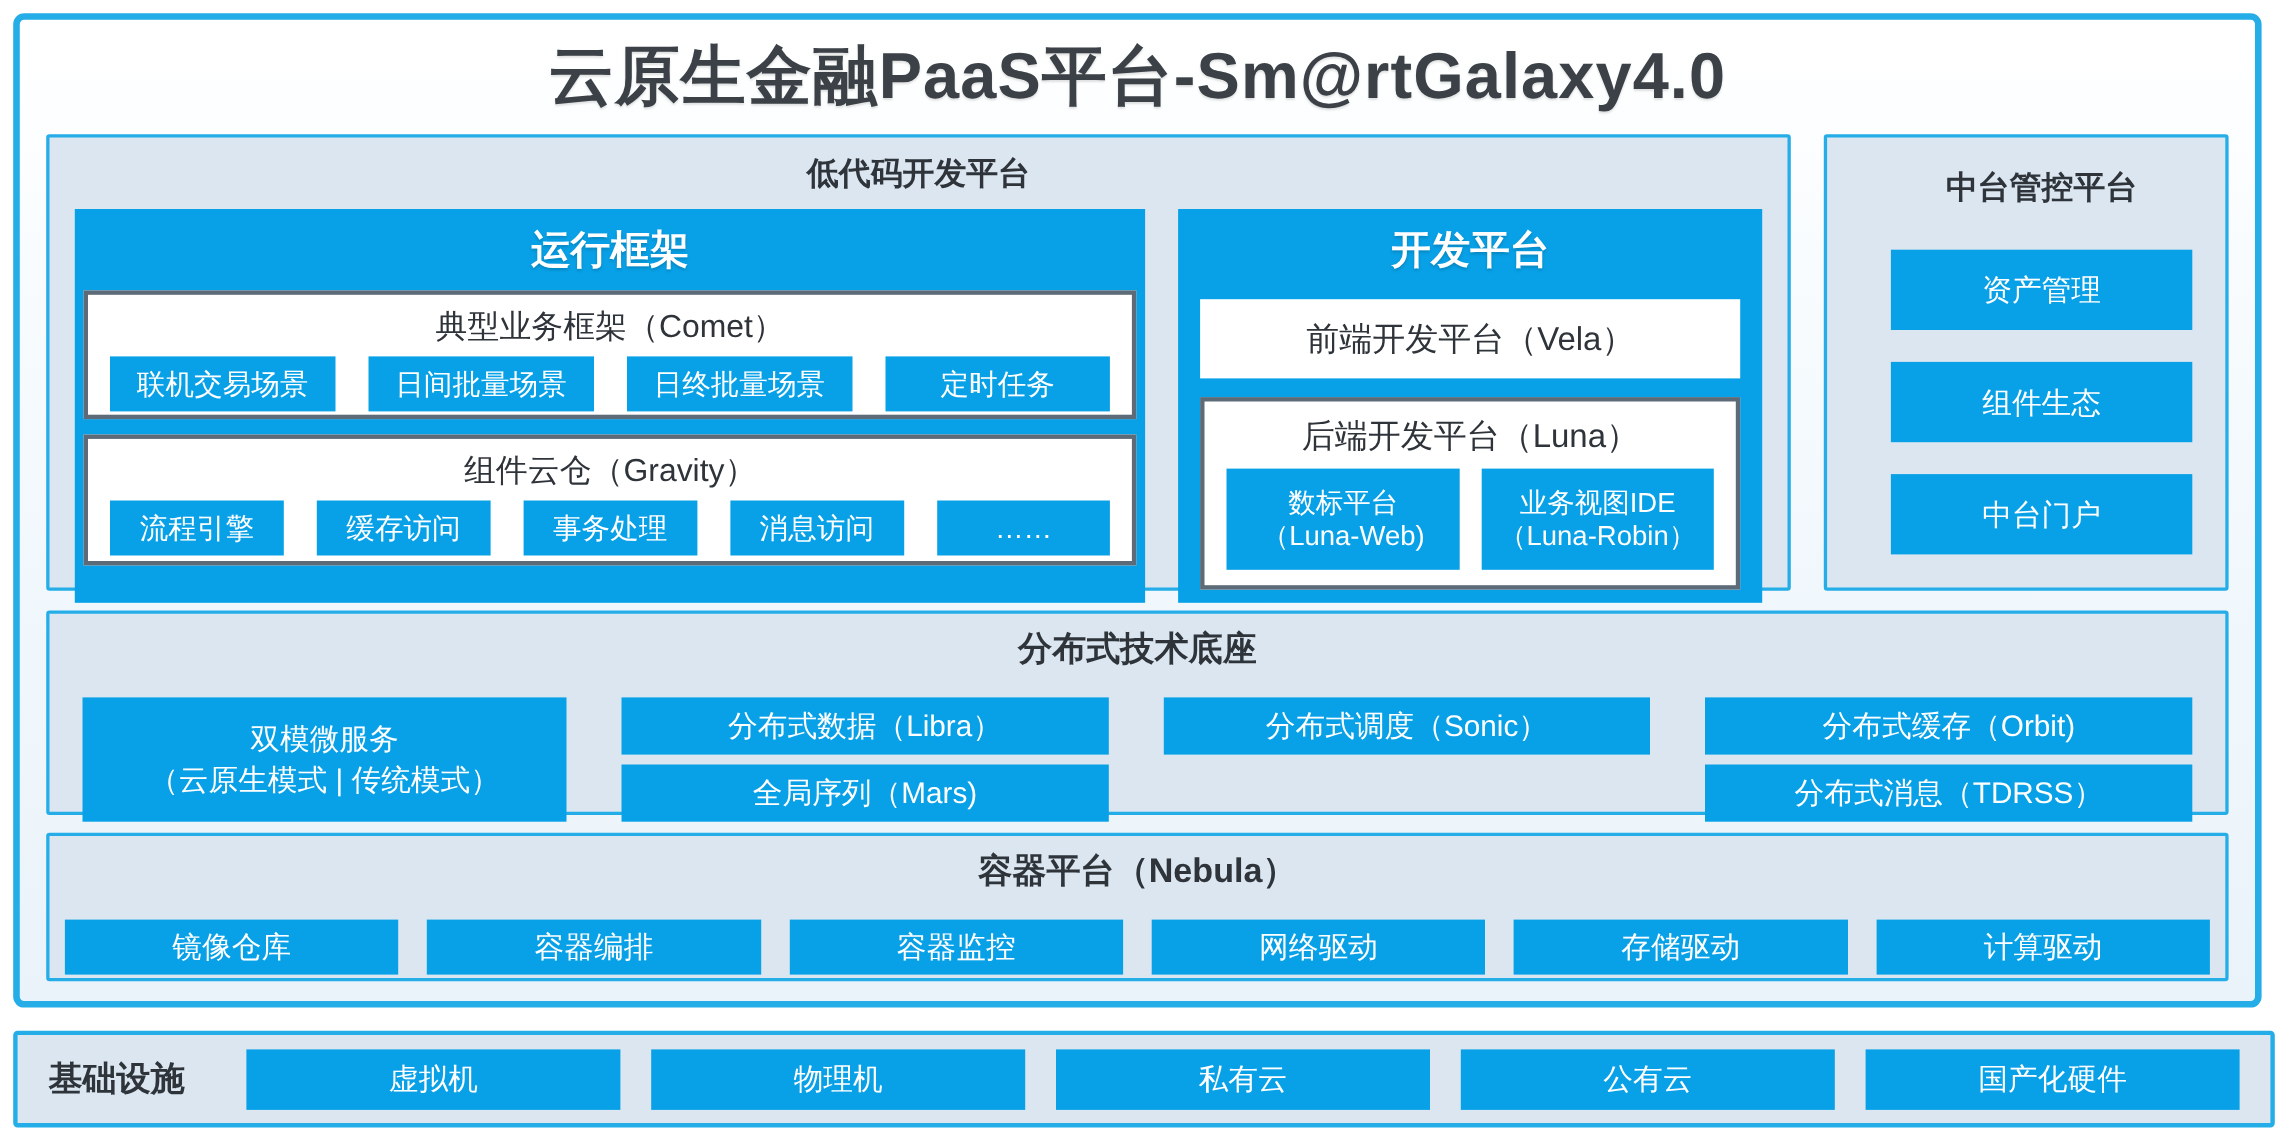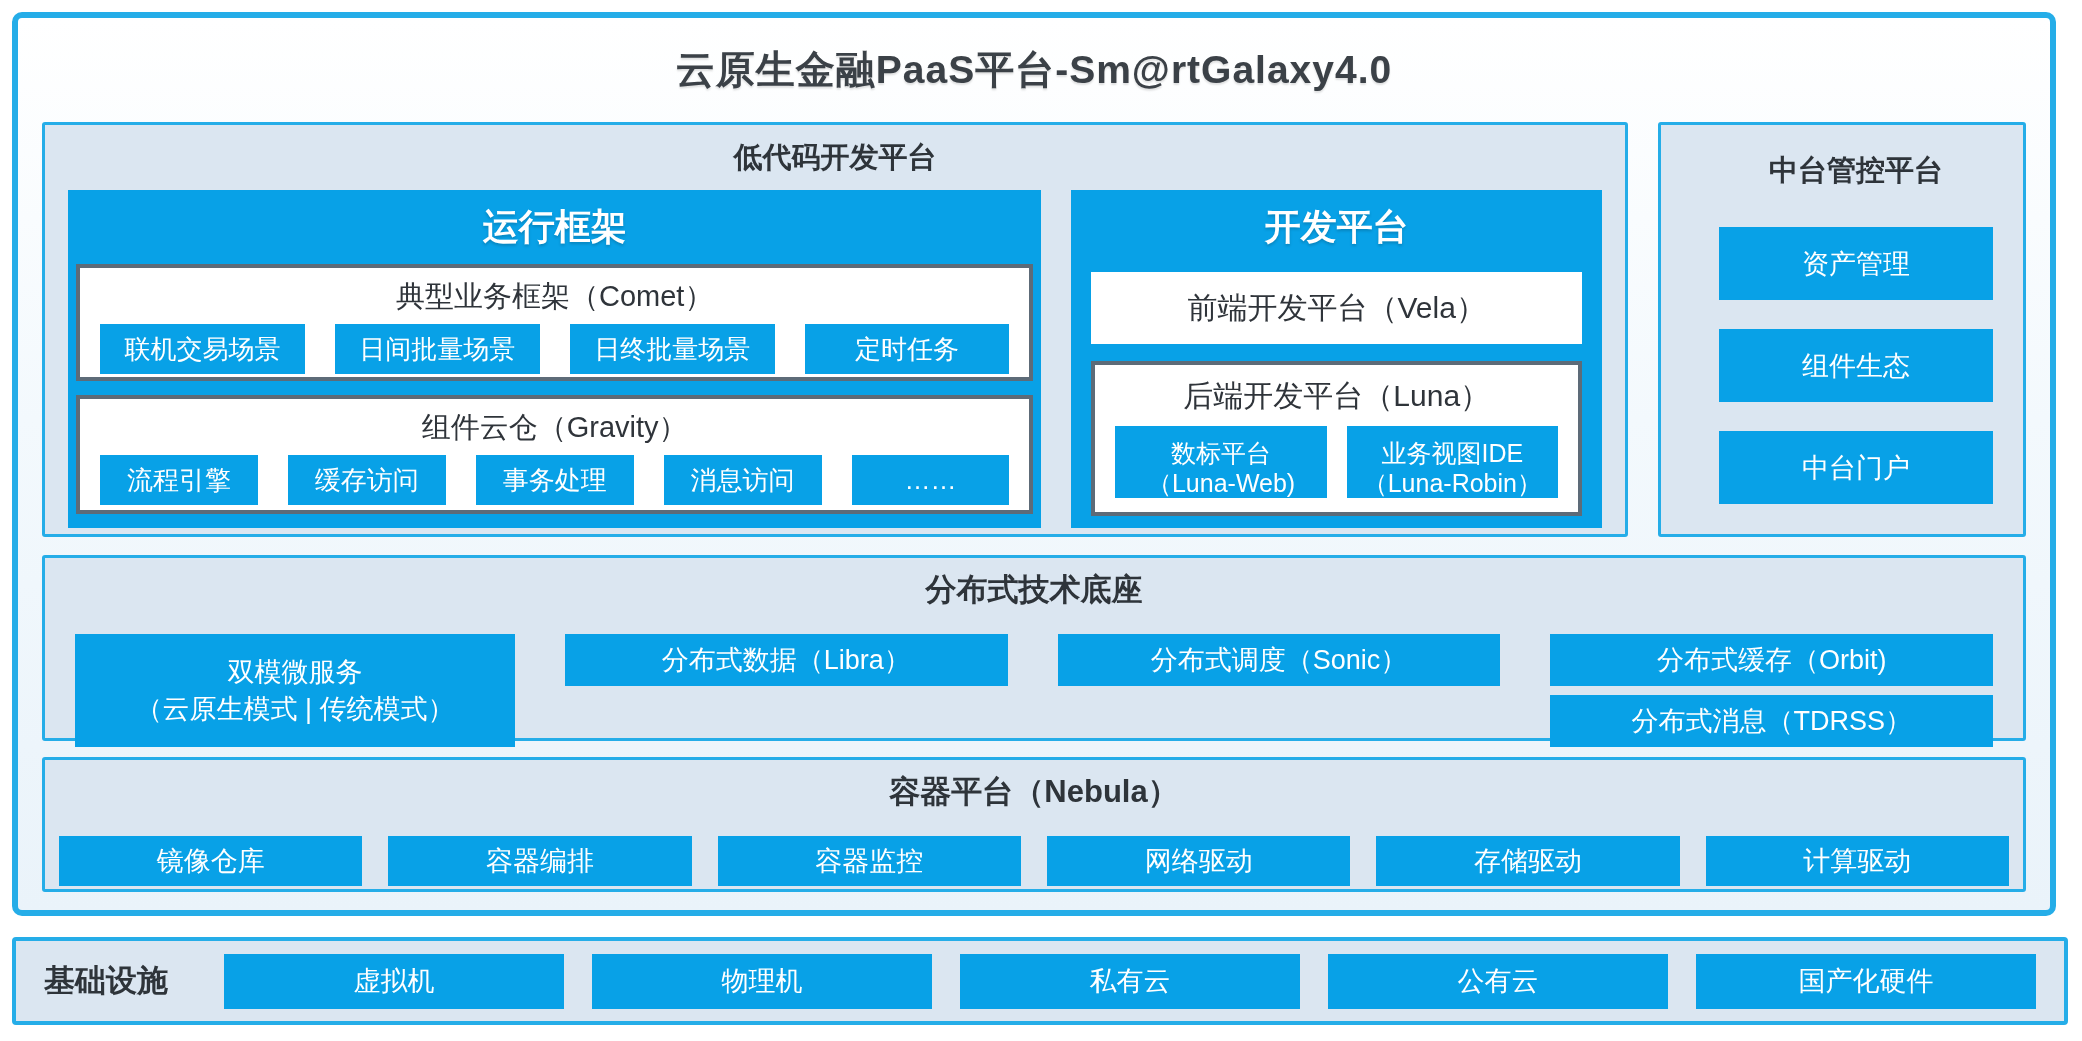--- a/index.html
+++ b/index.html
@@ -9,21 +9,21 @@
     -webkit-font-smoothing:antialiased;
   }
   .frame{
     position:absolute;left:12px;top:12px;width:2044px;height:904px;
     box-sizing:border-box;border:6px solid #25ade8;border-radius:10px;
     background:linear-gradient(180deg,#ffffff 0%,#f3f9fd 45%,#eaf3fa 100%);
     overflow:hidden;
   }
   .title-bar{
     height:104px;display:flex;align-items:center;justify-content:center;
-    font-size:39px;font-weight:bold;color:#3b4147;letter-spacing:1px;
+    font-size:59px;font-weight:bold;color:#3b4147;letter-spacing:1px;
     text-shadow:0 2px 2px rgba(0,0,0,.12);
   }
   .row1{display:flex;gap:30px;margin:0 24px;height:415px;}
   .panel{
     box-sizing:border-box;border:3px solid #25ade8;border-radius:3px;
     background:#dbe6f1;
   }
   .panelA{flex:1;display:flex;flex-direction:column;}
   .panelB{width:368px;flex:none;padding-left:28px;}
   .panel-header{
@@ -47,21 +47,21 @@
     background:#08a1e7;color:#ffffff;display:flex;align-items:center;justify-content:center;
     font-size:26px;height:50px;flex:1;text-align:center;white-space:nowrap;
   }
   .vela-box{
     background:#ffffff;margin:8px 20px 0;height:72px;display:flex;align-items:center;
     justify-content:center;font-size:30px;color:#2f343a;
   }
   .luna-box{background:#ffffff;border:4px solid #5d6b78;box-sizing:border-box;margin:17px 20px 12px;flex:1;}
   .luna-title{text-align:center;font-size:30px;color:#2f343a;padding:11px 0 9px;}
   .luna-buttons{display:flex;gap:20px;padding:0 20px 14px;}
-  .btn-2line{flex-direction:column;height:72px;line-height:1.2;font-size:25px;justify-content:flex-end;}
+  .btn-2line{flex-direction:column;height:92px;line-height:1.2;font-size:25px;}
   .panelB-header{text-align:center;font-size:29px;font-weight:bold;color:#2e343a;padding:26px 0 0;}
   .panelB-buttons{display:flex;flex-direction:column;gap:29px;margin:36px 30px 0;}
   .panelB-buttons .btn{height:73px;flex:none;font-size:27px;}
   .panelC{margin:18px 24px 0;height:186px;box-sizing:border-box;}
   .panelC-header,.panelD-header{
     text-align:center;font-size:31px;font-weight:bold;color:#2e343a;padding:11px 0 23px;
   }
   .panelC-body{display:flex;gap:50px;padding:0 30px 14px;}
   .btn-dual{width:440px;flex:none;flex-direction:column;height:113px;font-size:27px;line-height:1.35;}
   .col{flex:1;display:flex;flex-direction:column;gap:9px;}
@@ -148,20 +148,21 @@
 
   <div class="panel panelC">
     <div class="panelC-header">分布式技术底座</div>
     <div class="panelC-body">
       <div class="btn btn-dual">
         <span>双模微服务</span>
         <span>（云原生模式 | 传统模式）</span>
       </div>
       <div class="col">
         <div class="btn">分布式数据（Libra）</div>
+        <div class="btn">全局序列（Mars)</div>
       </div>
       <div class="col">
         <div class="btn">分布式调度（Sonic）</div>
       </div>
       <div class="col">
         <div class="btn">分布式缓存（Orbit)</div>
         <div class="btn">分布式消息（TDRSS）</div>
       </div>
     </div>
   </div>

